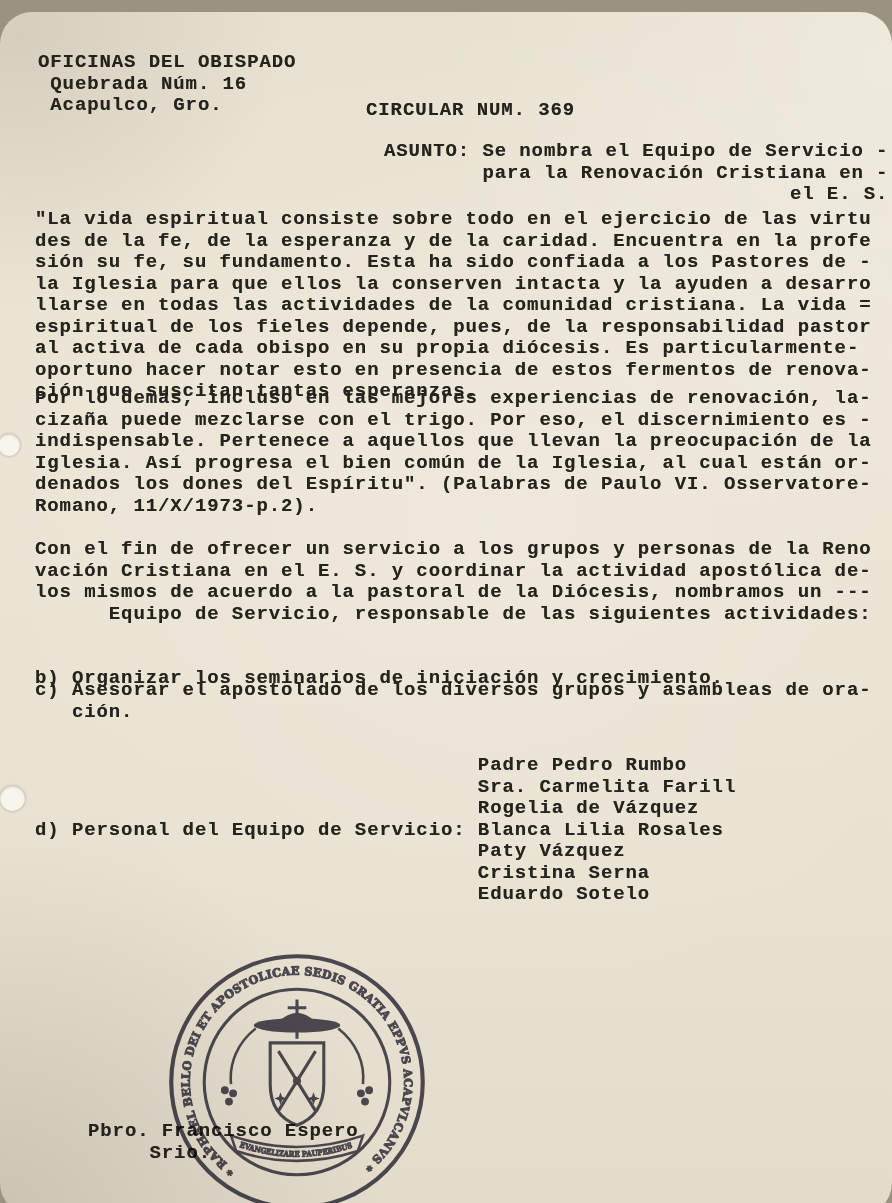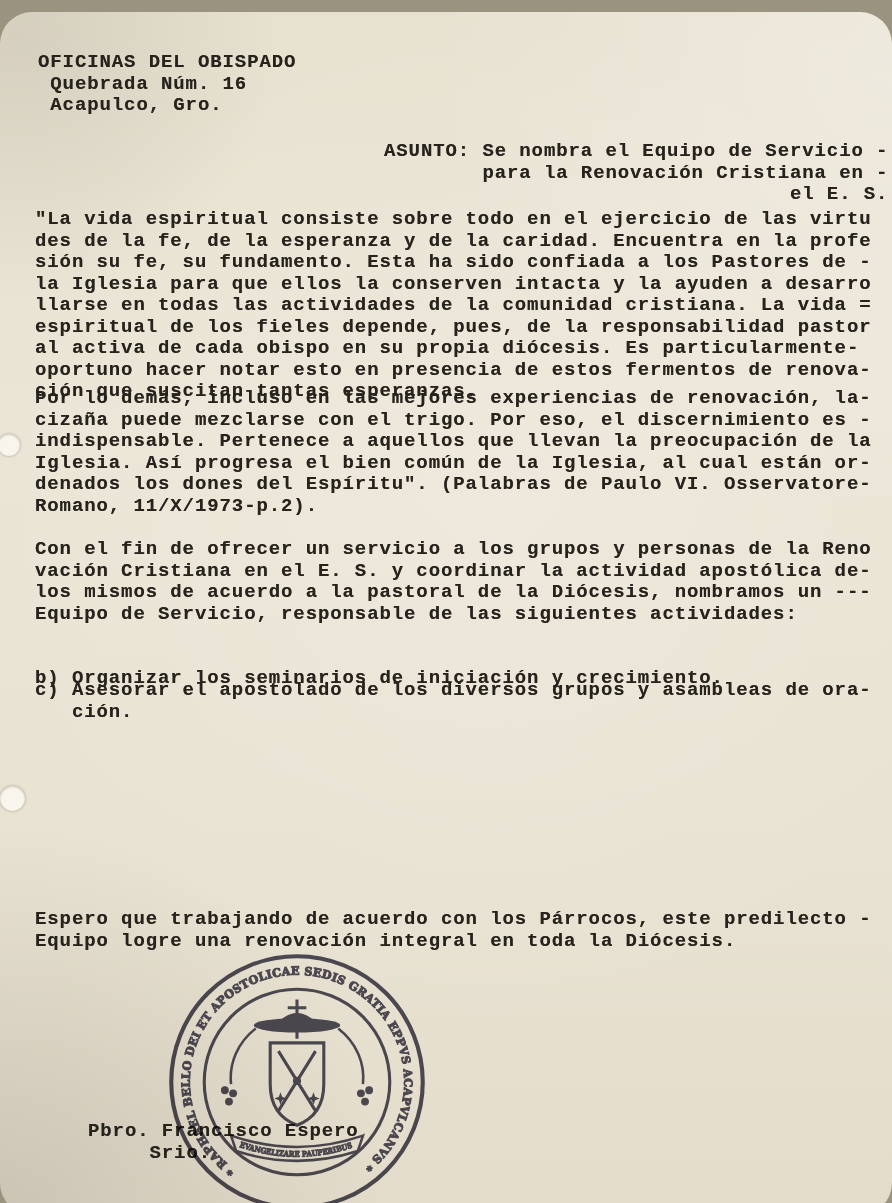--- a/index.html
+++ b/index.html
@@ -58,20 +58,21 @@
 
 <div class="paper">
 
   <div class="hole" style="left:-2px;top:422px;"></div>
   <div class="hole" style="left:0px;top:774px;width:25px;height:25px;"></div>
 
   <div class="mono" style="left:38px;top:40px;">OFICINAS DEL OBISPADO
  Quebrada Núm. 16
  Acapulco, Gro.</div>
 
+  <div class="mono" style="left:366px;top:88px;">CIRCULAR NUM. 369</div>
 
   <div class="mono" style="left:384px;top:129px;text-align:right;">ASUNTO: Se nombra el Equipo de Servicio -
         para la Renovación Cristiana en -
         el E. S.</div>
 
   <div class="mono" style="left:35px;top:197px;">"La vida espiritual consiste sobre todo en el ejercicio de las virtu
 des de la fe, de la esperanza y de la caridad. Encuentra en la profe
 sión su fe, su fundamento. Esta ha sido confiada a los Pastores de -
 la Iglesia para que ellos la conserven intacta y la ayuden a desarro
 llarse en todas las actividades de la comunidad cristiana. La vida =
@@ -80,34 +81,39 @@
 oportuno hacer notar esto en presencia de estos fermentos de renova-
 ción que suscitan tantas esperanzas.</div>
 
   <div class="mono" style="left:35px;top:376px;">Por lo demás, incluso en las mejores experiencias de renovación, la-
 cizaña puede mezclarse con el trigo. Por eso, el discernimiento es -
 indispensable. Pertenece a aquellos que llevan la preocupación de la
 Iglesia. Así progresa el bien común de la Iglesia, al cual están or-
 denados los dones del Espíritu". (Palabras de Paulo VI. Osservatore-
 Romano, 11/X/1973-p.2).</div>
 
-  <div class="mono" style="left:35px;top:527px;">Con el fin de ofrecer un servicio a los grupos y personas de la Reno
+  <div class="mono" style="left:35px;top:527px;text-align:right;">Con el fin de ofrecer un servicio a los grupos y personas de la Reno
 vación Cristiana en el E. S. y coordinar la actividad apostólica de-
 los mismos de acuerdo a la pastoral de la Diócesis, nombramos un ---
 Equipo de Servicio, responsable de las siguientes actividades:</div>
 
 
   <div class="mono" style="left:35px;top:656px;">b) Organizar los seminarios de iniciación y crecimiento.</div>
 
   <div class="mono" style="left:35px;top:668px;">c) Asesorar el apostolado de los diversos grupos y asambleas de ora-
    ción.</div>
 
+  <div class="mono" style="left:35px;top:743px;">                                    Padre Pedro Rumbo
+                                    Sra. Carmelita Farill
+                                    Rogelia de Vázquez
+d) Personal del Equipo de Servicio: Blanca Lilia Rosales
+                                    Paty Vázquez
+                                    Cristina Serna
+                                    Eduardo Sotelo</div>
 
-  <div class="mono" style="left:35px;top:897px;">Espero que trabajando de acuerdo con los Párrocos, este predilecto -
-Equipo logre una renovación integral en toda la Diócesis.</div>
 
 
 
   <div class="mono" style="left:88px;top:1109px;">Pbro. Francisco Espero
      Srio.</div>
 
   <svg class="seal" viewBox="0 0 260 260" xmlns="http://www.w3.org/2000/svg" xmlns:xlink="http://www.w3.org/1999/xlink">
     <circle cx="130" cy="130" r="122" fill="none" stroke-width="4"></circle>
     <circle cx="130" cy="130" r="90" fill="none" stroke-width="3"></circle>
 

